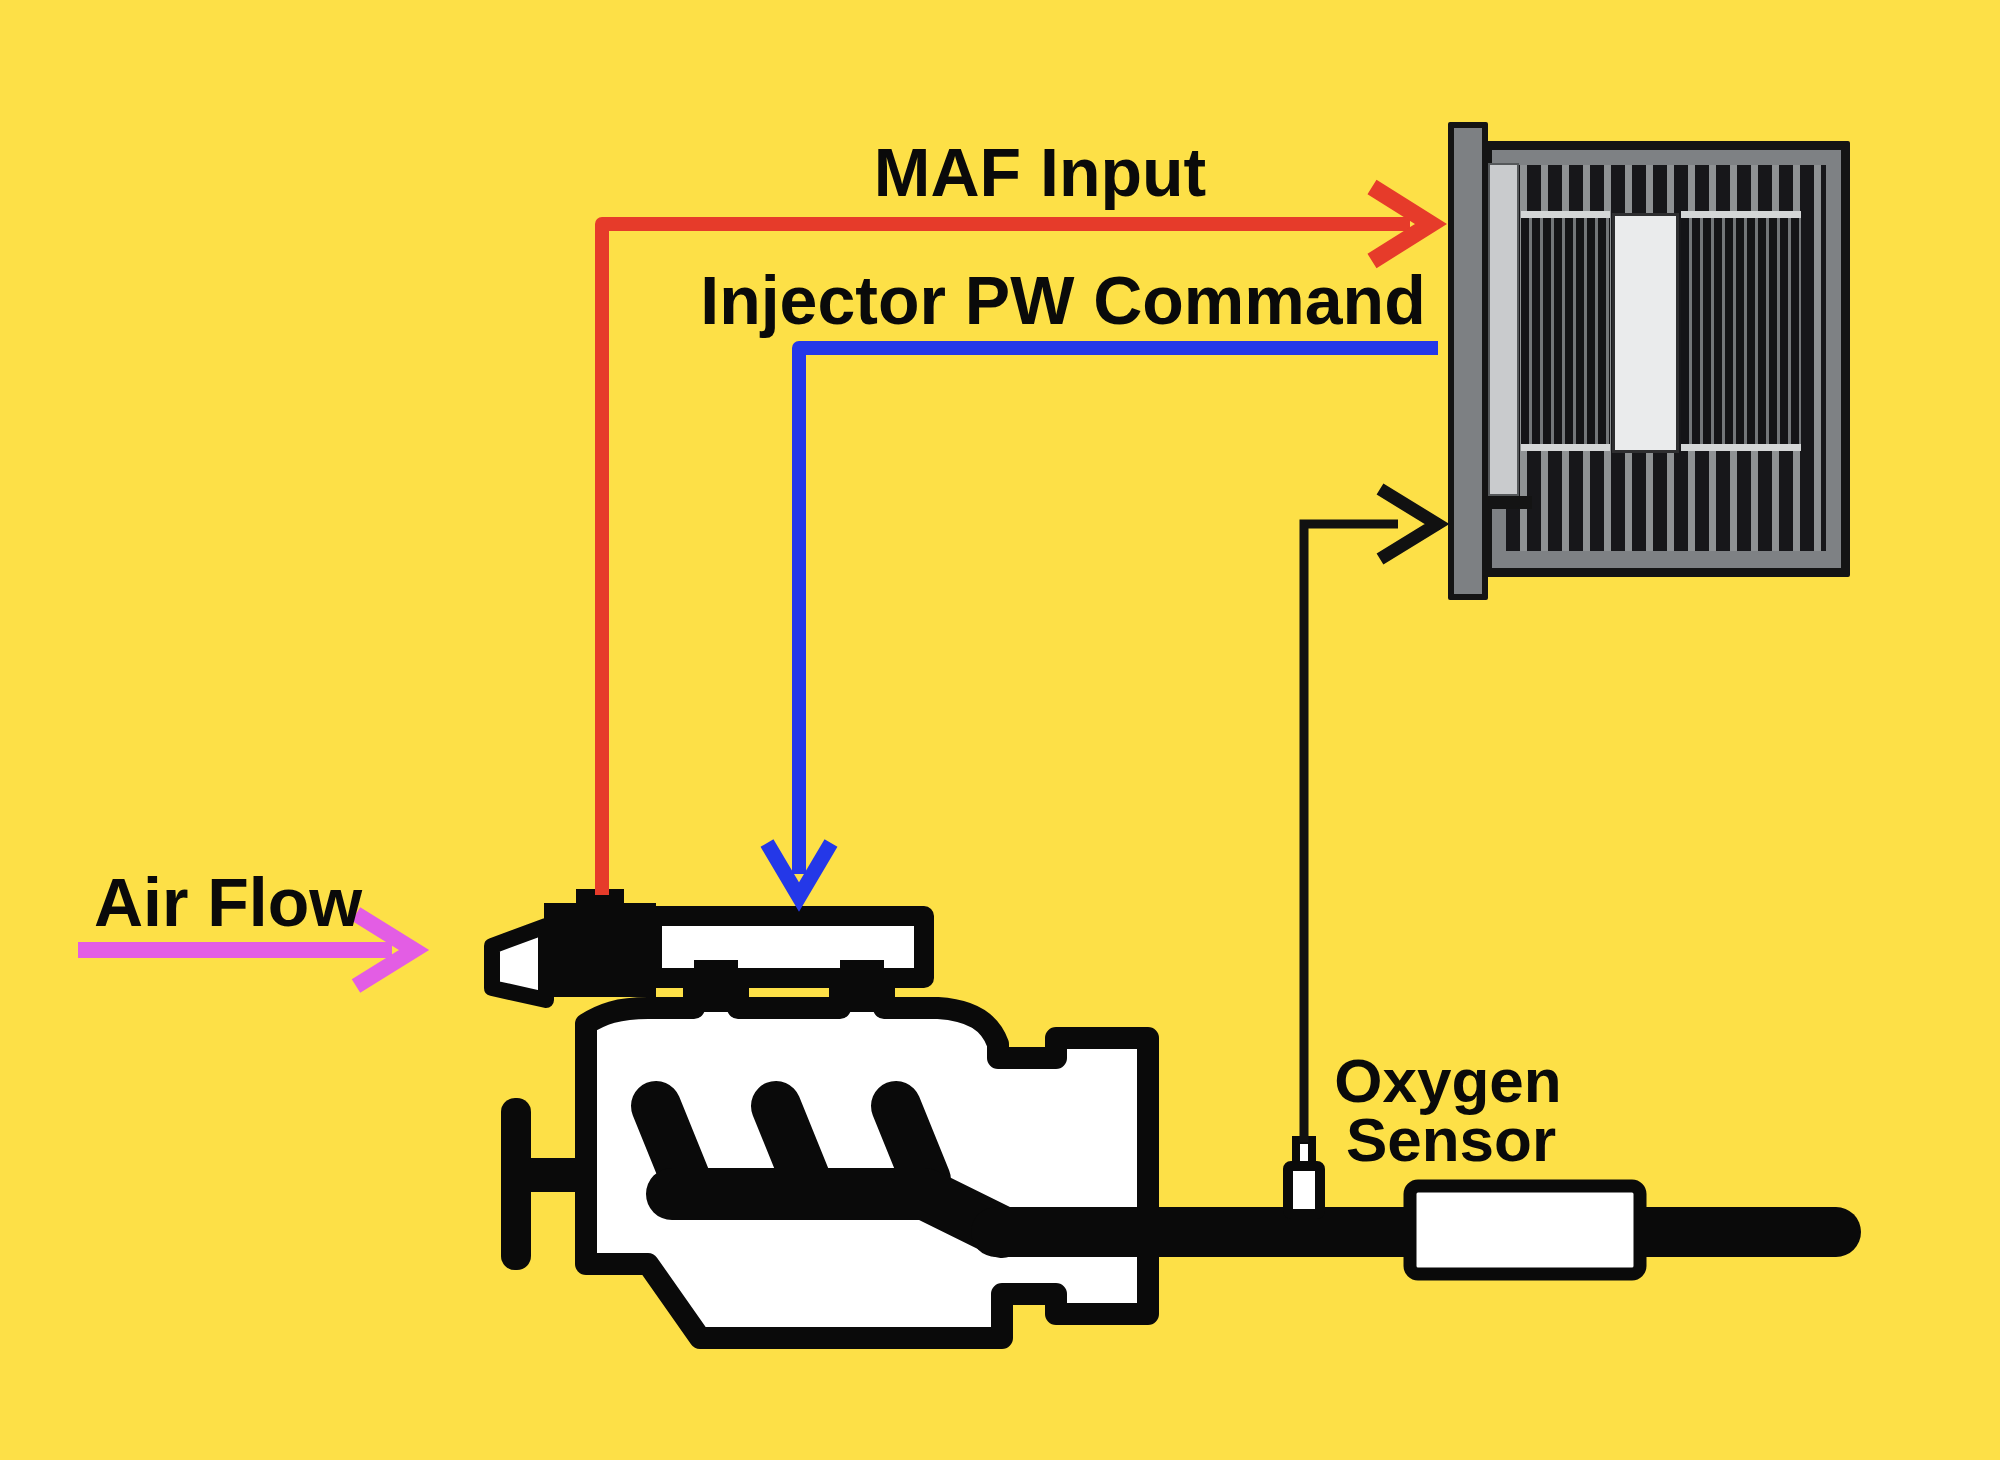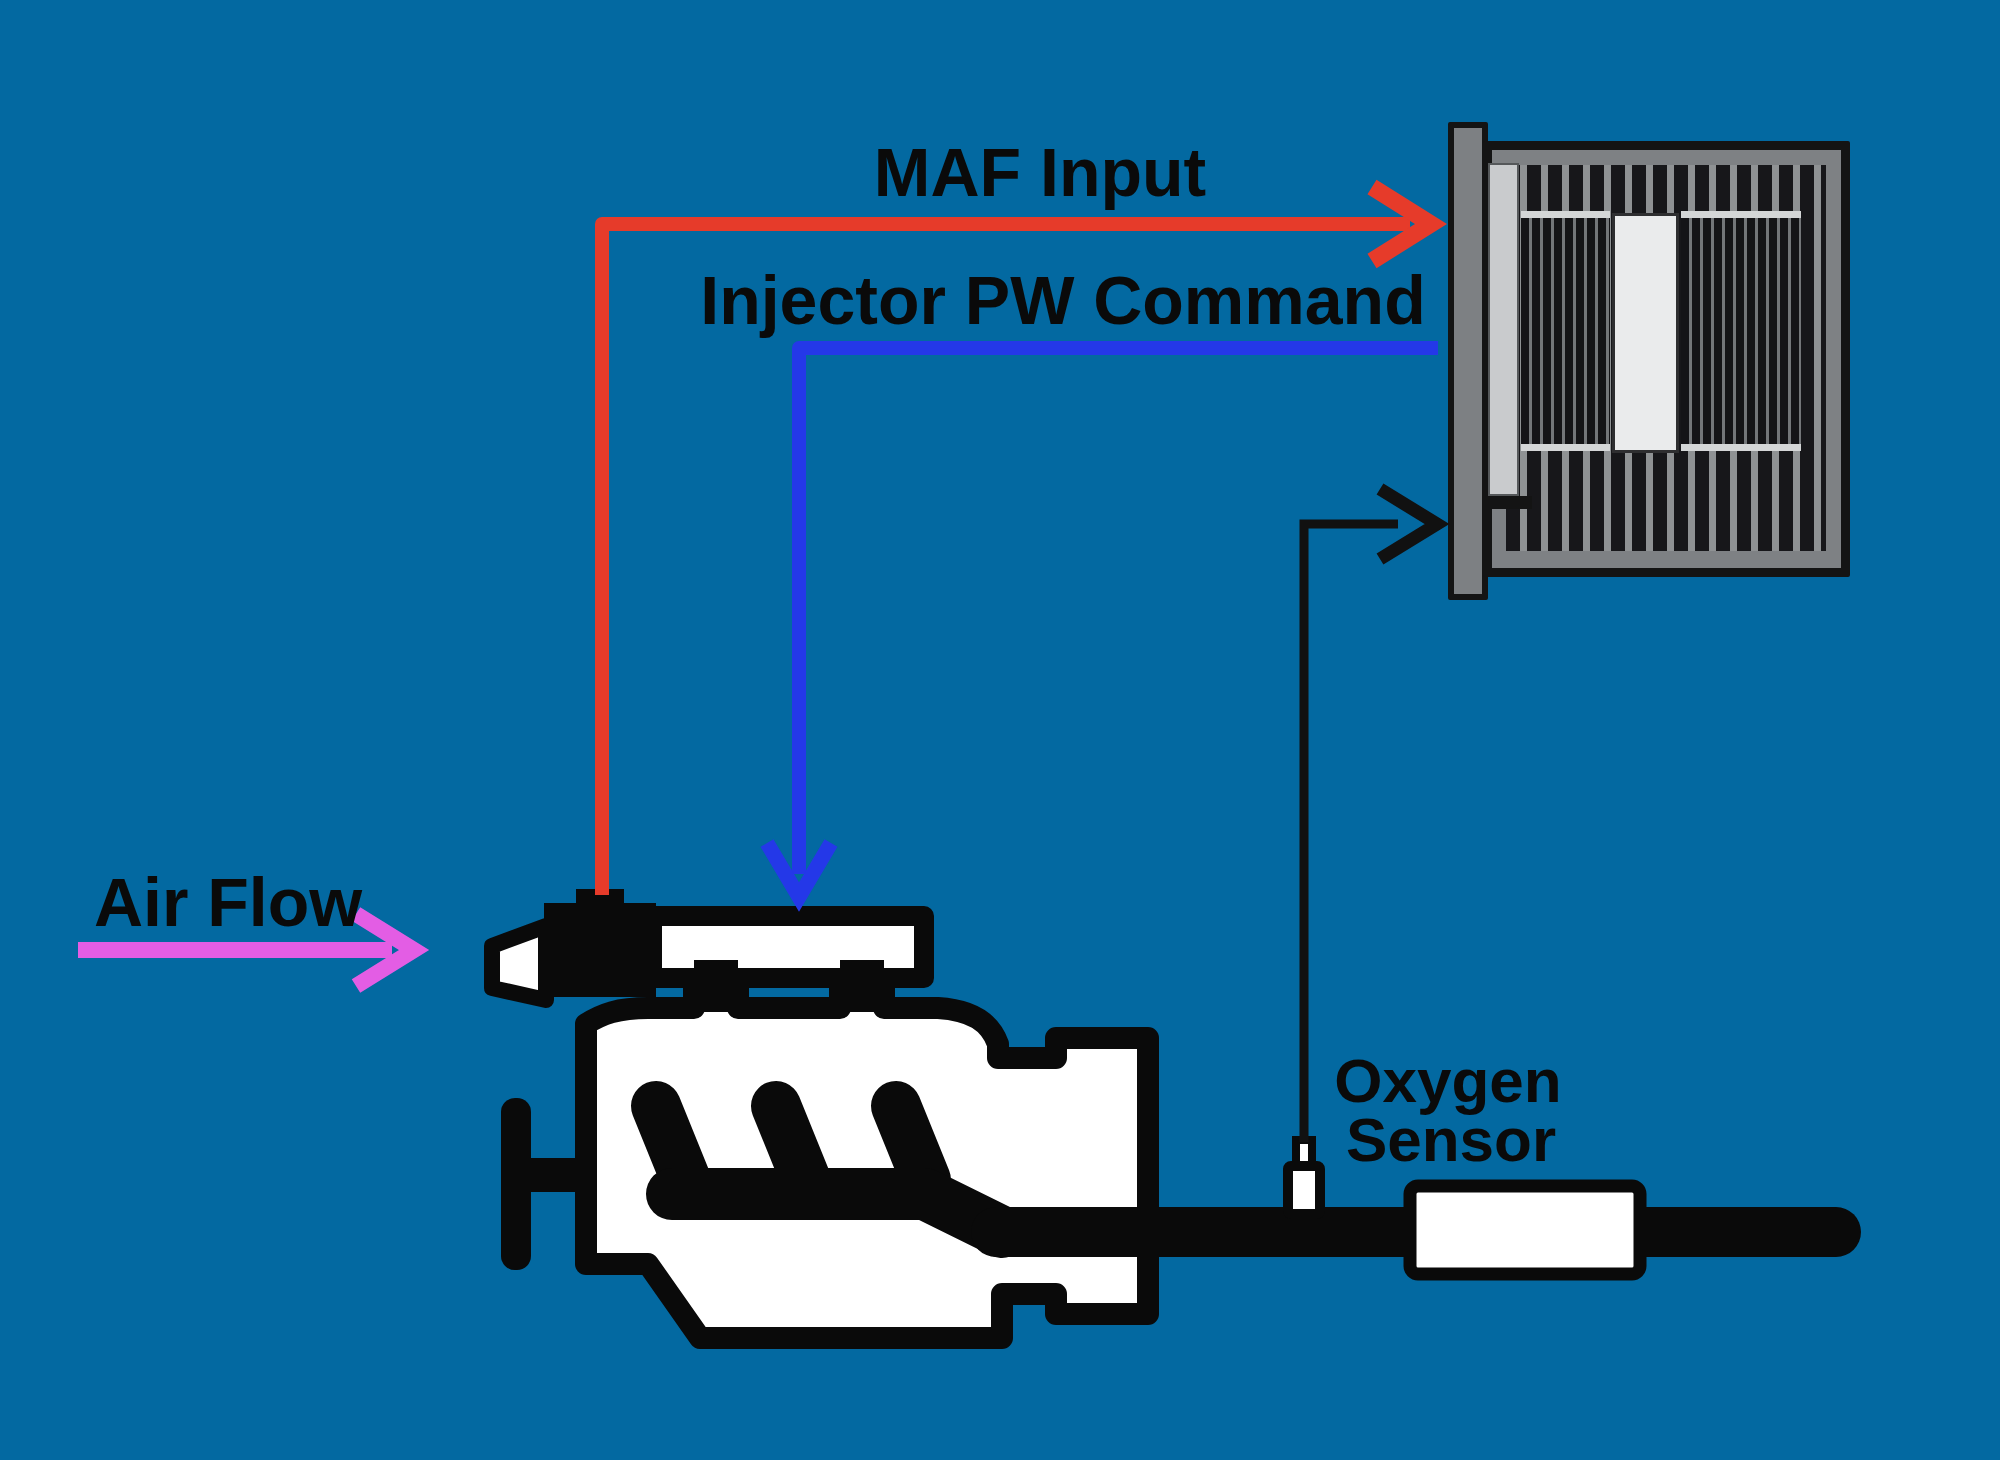--- a/index.html
+++ b/index.html
@@ -1,19 +1,19 @@
 <!DOCTYPE html>
 <html><head>
 <meta charset="utf-8">
 <style>
   html,body{margin:0;padding:0;background:#ffffff;}
   .stage{
     position:relative;
     width:2000px;height:1460px;
-    background:#0369a1;
+    background:#fde047;
     overflow:hidden;
     font-family:"Liberation Sans", sans-serif;
   }
   svg{position:absolute;left:0;top:0;}
   .lbl{
     font-family:"Liberation Sans", sans-serif;
     font-weight:bold;
     fill:#0a0a0a;
   }
   .lbl-big{font-size:68px;}

